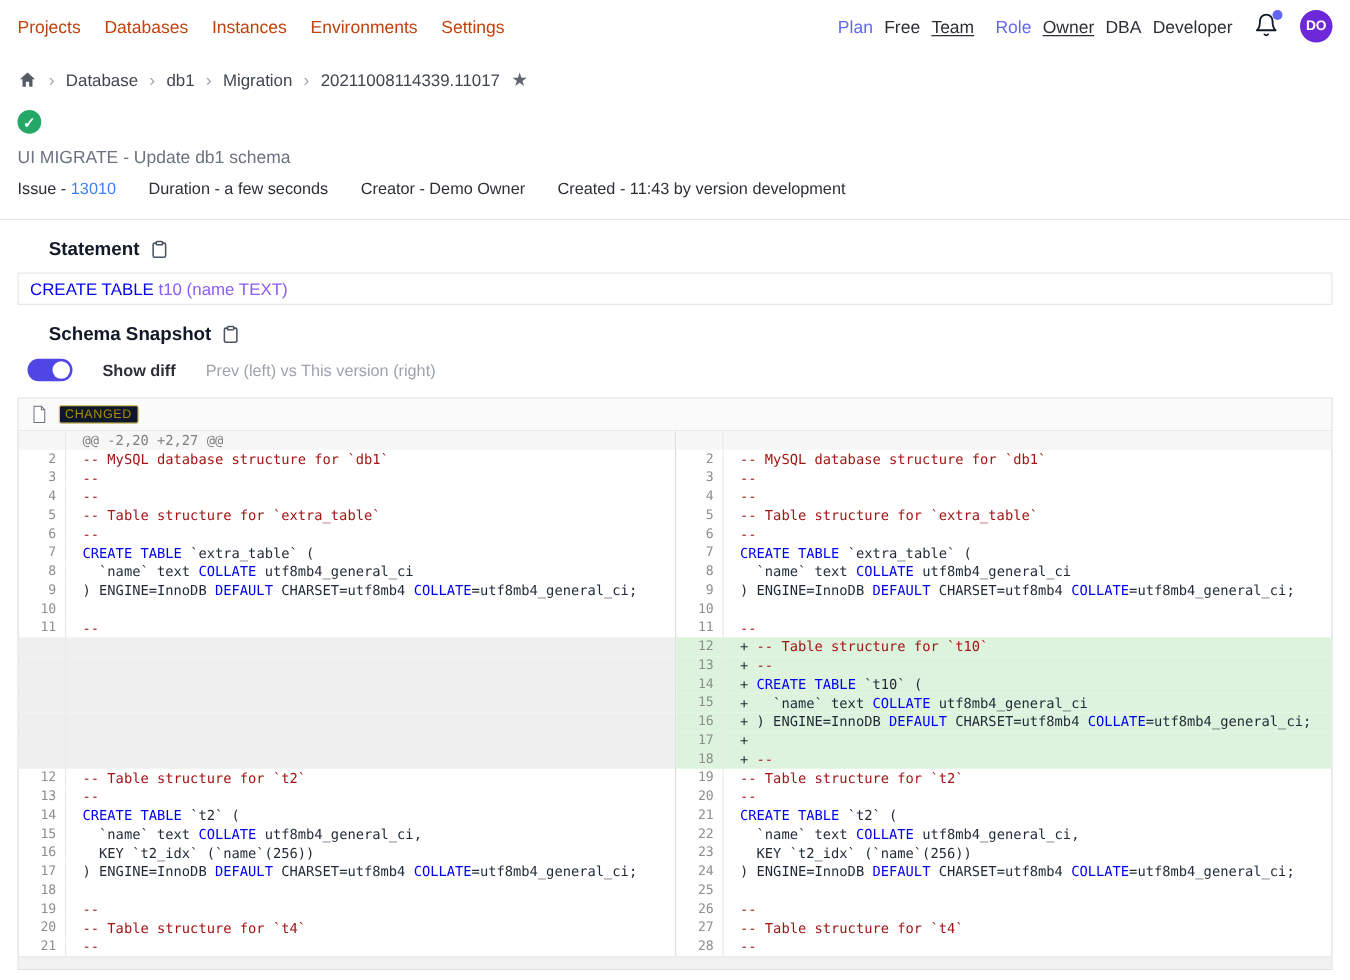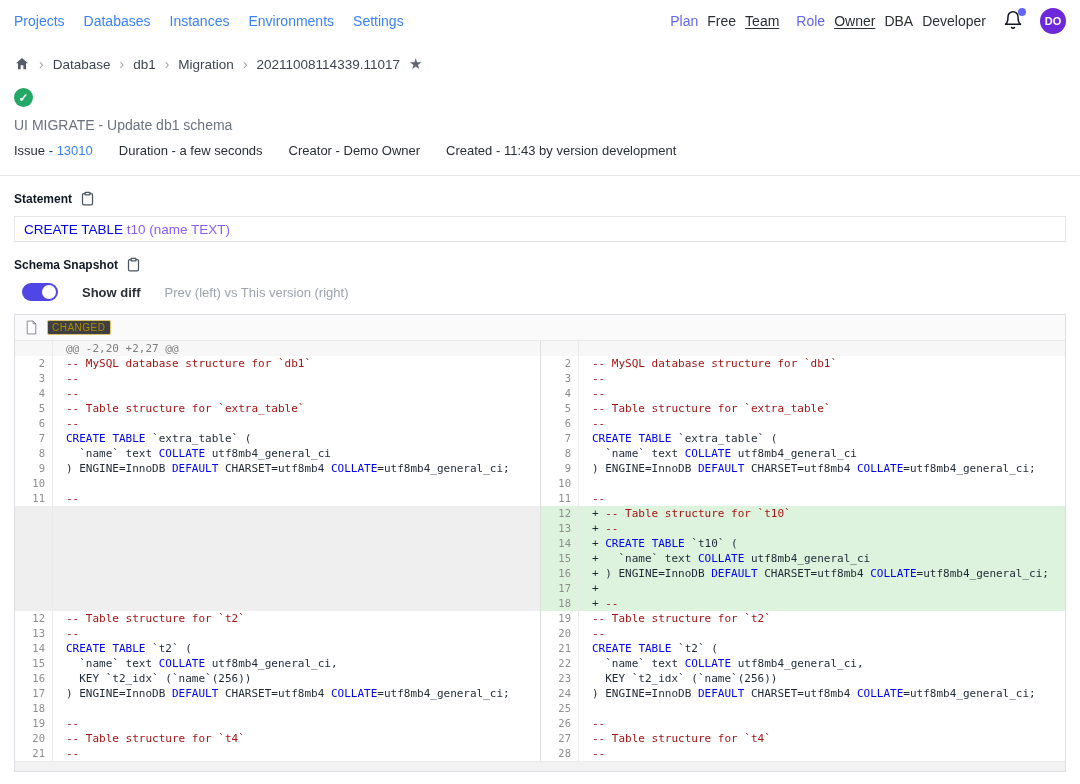--- a/index.html
+++ b/index.html
@@ -2,21 +2,21 @@
 <html><head>
 <meta charset="utf-8">
 <style>
   * { box-sizing: border-box; margin: 0; padding: 0; }
   html,body { width:1080px; height:784px; background:#fff; overflow:hidden;
     font-family:"Liberation Sans", sans-serif; color:#1f2937; }
 
   
   .navbar { height:42px; display:flex; align-items:center; justify-content:space-between; padding:0 14px; }
   .nav-left { display:flex; align-items:center; gap:19px; }
-  .nav-item { font-size:14px; color:#3b82f6; cursor:pointer; }
+  .nav-item { font-size:14px; color:#c2410c; cursor:pointer; }
   .nav-right { display:flex; align-items:center; gap:9px; font-size:14px; color:#2b2f36; }
   .accent-label { color:#6366f1;text-align:center; }
   .linkish { text-decoration:underline; text-underline-offset:2px; cursor:pointer; }
   .bell-wrap { position:relative; margin-left:8px; width:22px; height:22px; cursor:pointer; }
   .bell-wrap svg { width:20px; height:20px; stroke:#111827; }
   .bell-dot { position:absolute; top:-2px; right:-1px; width:8px; height:8px; border-radius:50%; background:#6366f1; }
   .avatar { width:26px; height:26px; border-radius:50%; background:#6d28d9; color:#fff; font-size:11px;
     font-weight:700; display:flex; align-items:center; justify-content:center; margin-left:6px; cursor:pointer; }
 
   
@@ -32,21 +32,21 @@
     display:flex; align-items:center; justify-content:center; font-weight:700; }
   .version-title { font-size:16.5px; font-weight:700; color:#111827; }
   .version-subtitle { padding:0 14px; margin-top:10px; font-size:14px; color:#6b7280; }
   .meta-row { padding:0 14px; margin-top:10px; display:flex; gap:26px; font-size:13px; color:#2b2f36; }
   .meta-link { color:#3b82f6; cursor:pointer; }
 
   .divider { border-top:1px solid #e5e7eb; margin:17px 0 0 0; }
 
   
   .section-heading { display:flex; align-items:center; gap:8px; padding:0 14px; margin-top:15px; }
-  .section-heading .h-label { font-size:12px; font-weight:700; color:#111827; }
+  .section-heading .h-label { font-size:15px; font-weight:700; color:#111827;margin-left:25px; }
   .copy-icon svg { width:15px; height:15px; stroke:#4b5563; fill:none; stroke-width:2; display:block; cursor:pointer; }
 
   
   .statement-box { margin:10px 14px 0 14px; border:1px solid #e5e7eb; padding:4px 9px; font-size:13.5px; height:26px;
     display:flex; align-items:center; }
   .sql-kw { color:#0000ee; }
   .sql-rest { color:#8b5cf6; white-space:pre; }
 
   
   .toggle-row { display:flex; align-items:center; gap:24px; padding:0 22px; margin-top:11px; }
@@ -54,21 +54,21 @@
   .switch .knob { position:absolute; top:2px; right:2px; width:14px; height:14px; border-radius:50%; background:#fff; }
   .toggle-label { font-size:13px; font-weight:700; color:#2b2f36; }
   .toggle-hint { font-size:13px; color:#9ca3af; }
 
   
   .diff-container { margin:13px 14px 0 14px; border:1px solid #dcdfe4; }
   .diff-header { height:26px; display:flex; align-items:center; gap:9px; padding:0 10px; background:#fafafa;
     border-bottom:1px solid #e8e8e8; }
   .file-icon svg { width:13px; height:15px; stroke:#6b7280; fill:#fff; stroke-width:1.5; display:block; }
   .status-badge { font-size:10px; letter-spacing:.5px; color:#ab8b00; border:1px solid #d8c36a; border-radius:2px;
-    padding:1px 4px; background:#404040; font-weight:400; }
+    padding:1px 4px; background:#0f172a; font-weight:400; }
   .diff-body { display:flex; font-family:"DejaVu Sans Mono", monospace; font-size:11px; line-height:15px; }
   .diff-col { width:50%; }
   .diff-col.right { border-left:1px solid #e0e0e0; }
   .drow { display:flex; height:15px; white-space:pre; }
   .gut { flex:none; width:38px; text-align:right; padding-right:7px; color:#8e8e8e; font-size:10.5px;
     border-right:1px solid #eaeaea; }
   .code { flex:1; padding-left:13px; overflow:hidden; color:#1f2937; }
   .drow.hunk, .drow.hunkblank { background:#f7f7f7; }
   .drow.hunk .code { color:#808080; }
   .drow.spacer { background:#efefef; }

